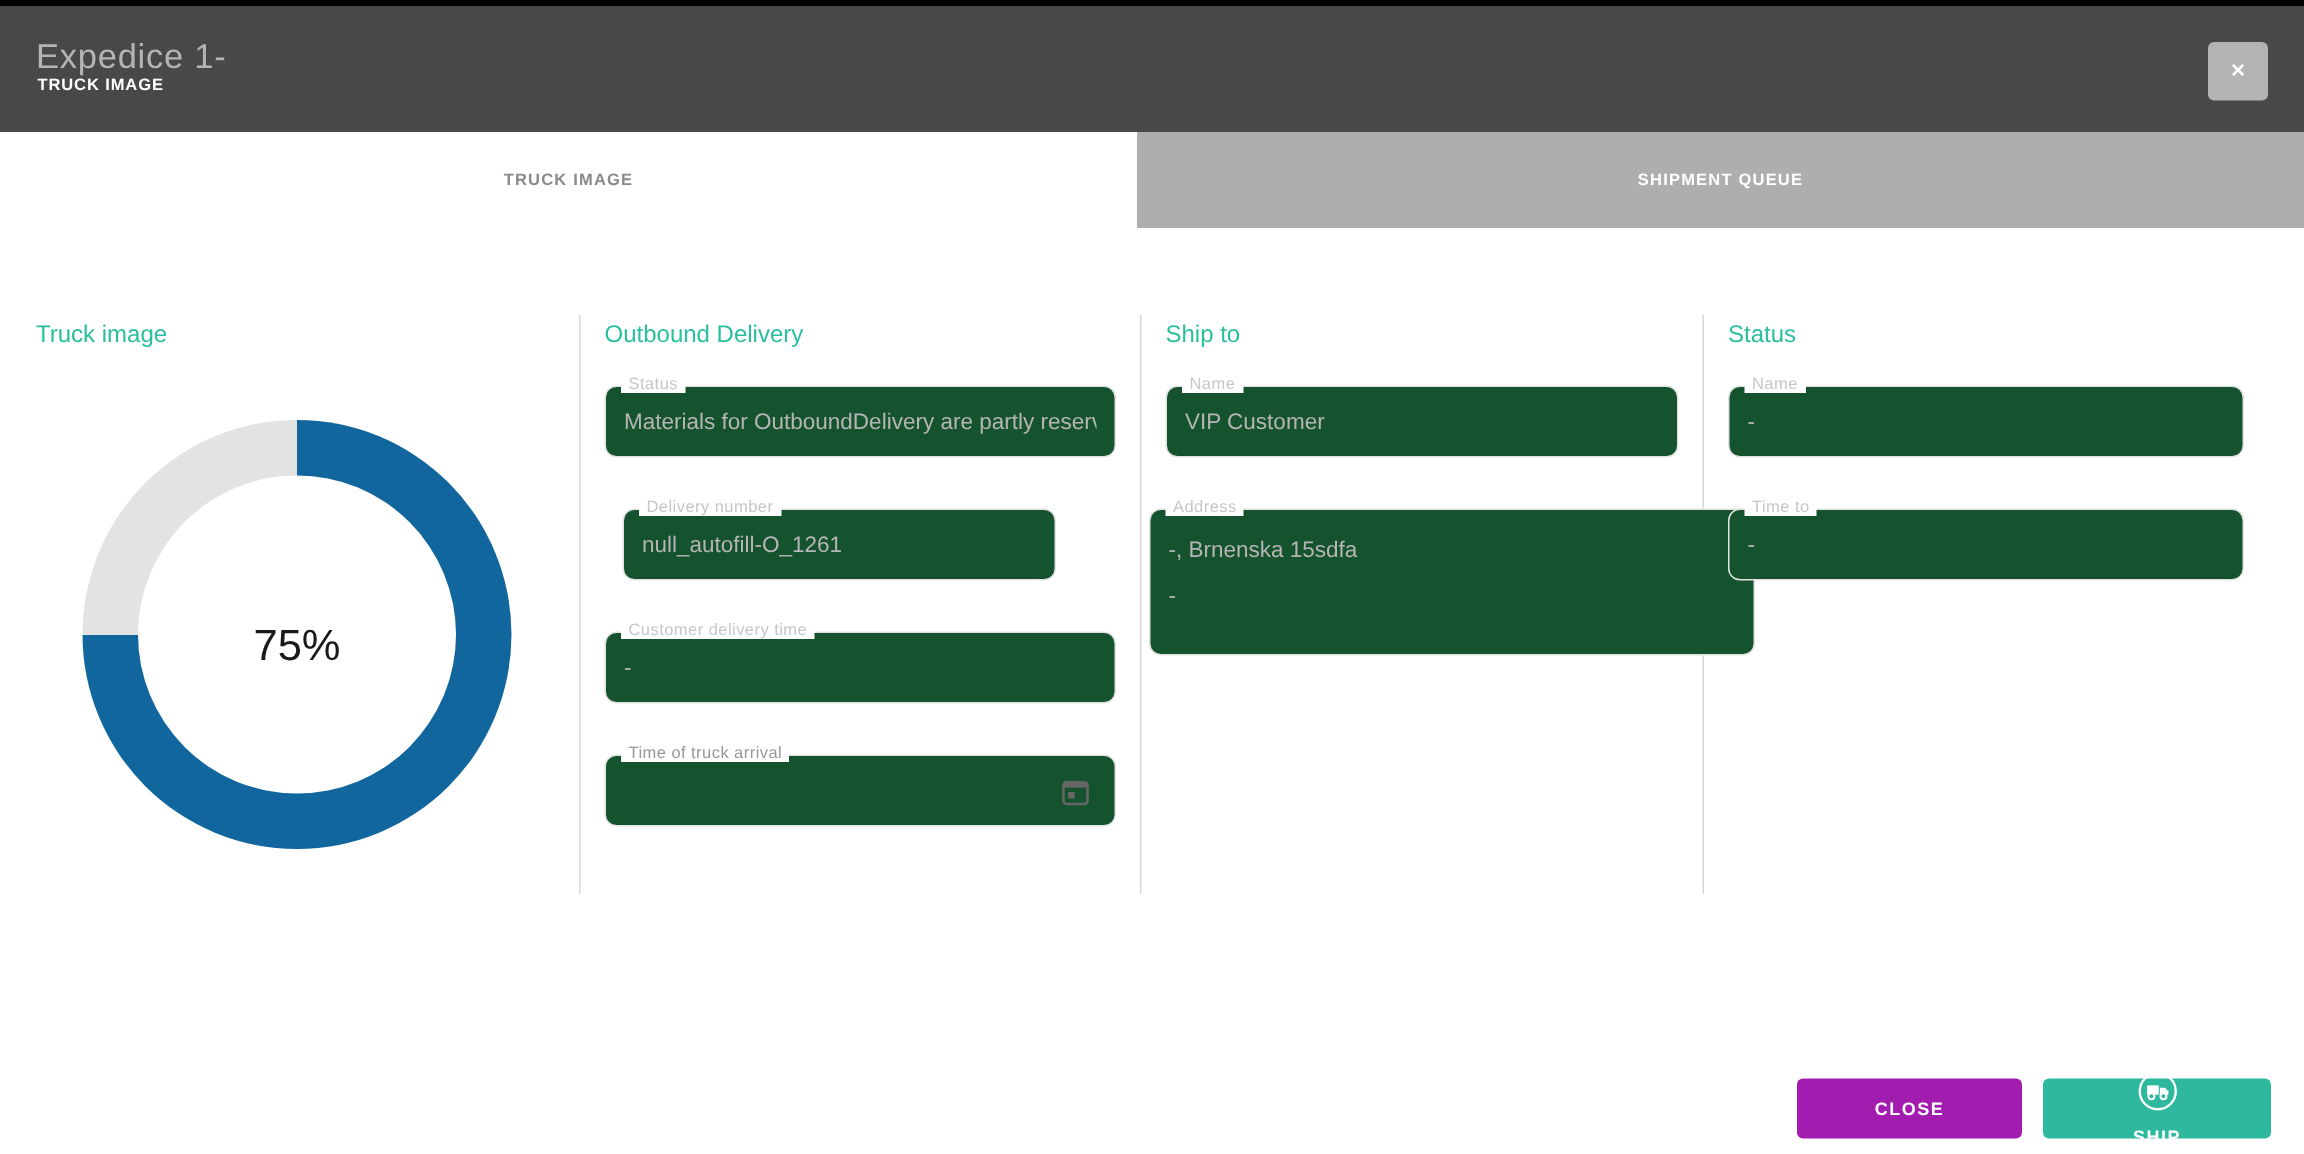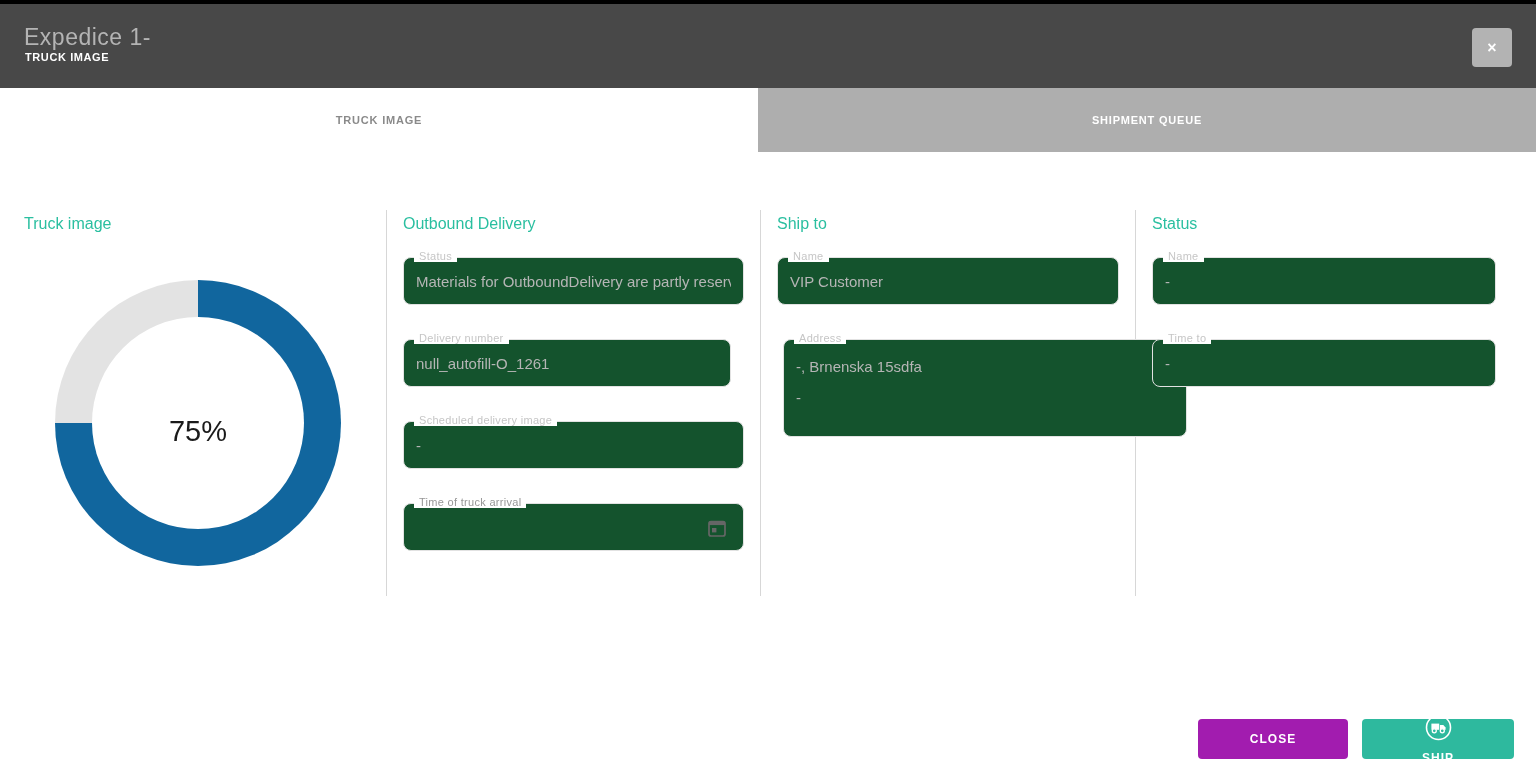--- a/index.html
+++ b/index.html
@@ -117,27 +117,27 @@
     </div>
   </div>
 
   <div class="section-title" style="left:403px">Outbound Delivery</div>
 
   <div class="field field-h48" style="left:403px; top:257px; width:341px">
     <span class="field-label">Status</span>
     <span class="field-value">Materials for OutboundDelivery are partly reserved</span>
   </div>
 
-  <div class="field field-h48" style="left:403px; top:339px; width:328px">
+  <div class="field field-h48" style="left:415px; top:339px; width:289px">
     <span class="field-label">Delivery number</span>
     <span class="field-value">null_autofill-O_1261</span>
   </div>
 
   <div class="field field-h48" style="left:403px; top:421px; width:341px">
-    <span class="field-label">Scheduled delivery image</span>
+    <span class="field-label">Customer delivery time</span>
     <span class="field-value">-</span>
   </div>
 
   <div class="field field-h48" style="left:403px; top:503px; width:341px">
     <span class="field-label field-label-dark">Time of truck arrival</span>
     <span class="field-value"></span>
     <button class="cal-btn">
       <svg width="20" height="20" viewBox="0 0 20 20">
         <rect x="2" y="3.5" width="16" height="14.5" rx="2" fill="none" stroke="#666666" stroke-width="1.7"></rect>
         <rect x="2" y="3.5" width="16" height="3.6" fill="#666666"></rect>
@@ -146,21 +146,21 @@
     </button>
   </div>
 
   <div class="section-title" style="left:777px">Ship to</div>
 
   <div class="field field-h48" style="left:777px; top:257px; width:342px">
     <span class="field-label">Name</span>
     <span class="field-value">VIP Customer</span>
   </div>
 
-  <div class="field field-multi" style="left:783px; top:339px; width:404px">
+  <div class="field field-multi" style="left:766px; top:339px; width:404px">
     <span class="field-label">Address</span>
     <span class="line1">-, Brnenska 15sdfa</span>
     <span class="line2">-</span>
   </div>
 
   <div class="section-title" style="left:1152px">Status</div>
 
   <div class="field field-h48" style="left:1152px; top:257px; width:344px">
     <span class="field-label">Name</span>
     <span class="field-value">-</span>

